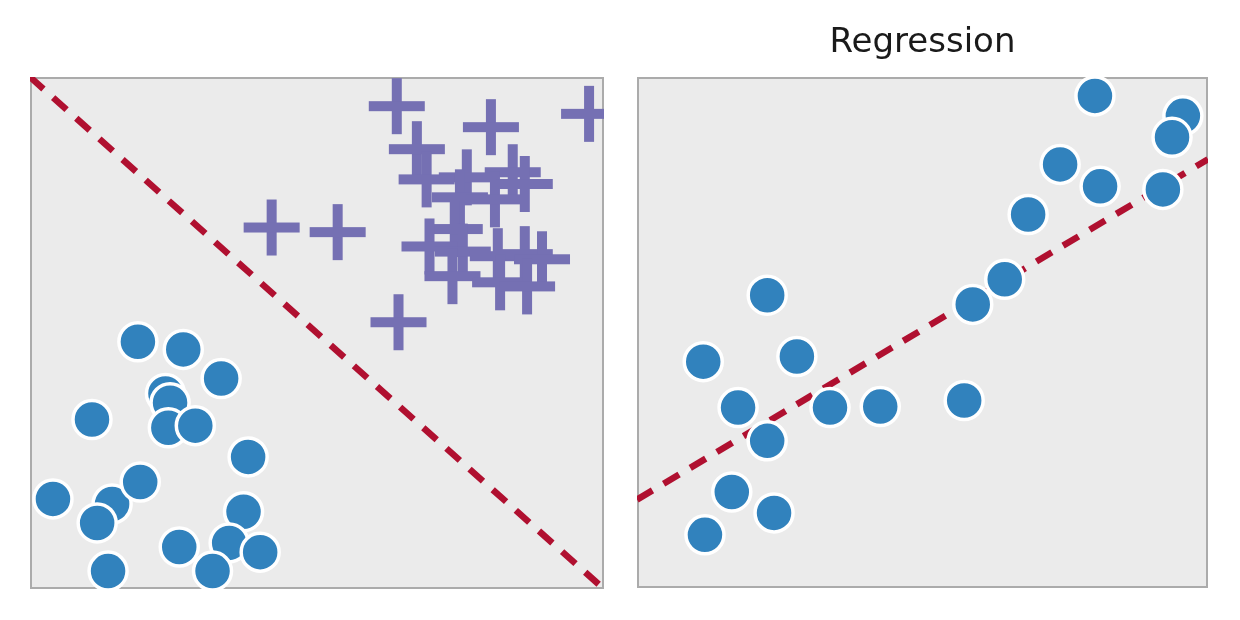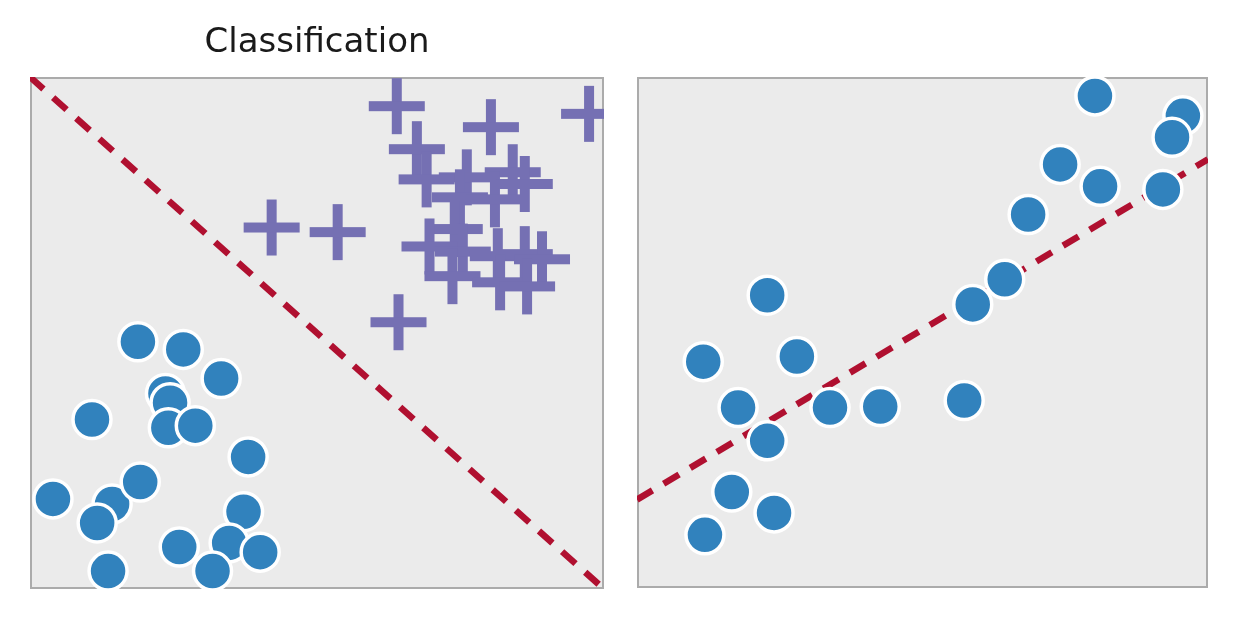--- a/index.html
+++ b/index.html
@@ -12,22 +12,22 @@
     position:absolute;top:14px;height:52px;line-height:52px;
     text-align:center;font-size:34px;color:#1a1a1a;white-space:nowrap;
   }
   svg.panel{position:absolute;display:block;}
 </style>
 </head>
 <body>
 
 <div class="figure">
 
-  <div class="chart-title" style="left:30px;width:574px;">Classification</div>
 
+  <div class="chart-title" style="left:637px;width:571px;">Regression</div>
 
   <svg class="panel" width="574" height="512" style="left:30px;top:77px;">
       <rect x="1" y="1" width="572" height="510" fill="#ebebeb" stroke="#ababab" stroke-width="2"></rect>
       <line x1="0" y1="0" x2="574" y2="512" stroke="#b01030" stroke-width="6.5" stroke-dasharray="18 13"></line>
       <circle cx="107.912" cy="264.704" r="19" fill="#3182bd" stroke="#ffffff" stroke-width="3.5"></circle>
       <circle cx="153.258" cy="272.384" r="19" fill="#3182bd" stroke="#ffffff" stroke-width="3.5"></circle>
       <circle cx="191.14200000000002" cy="301.568" r="19" fill="#3182bd" stroke="#ffffff" stroke-width="3.5"></circle>
       <circle cx="61.992" cy="342.528" r="19" fill="#3182bd" stroke="#ffffff" stroke-width="3.5"></circle>
       <circle cx="135.464" cy="316.416" r="19" fill="#3182bd" stroke="#ffffff" stroke-width="3.5"></circle>
       <circle cx="140.05599999999998" cy="325.632" r="19" fill="#3182bd" stroke="#ffffff" stroke-width="3.5"></circle>

